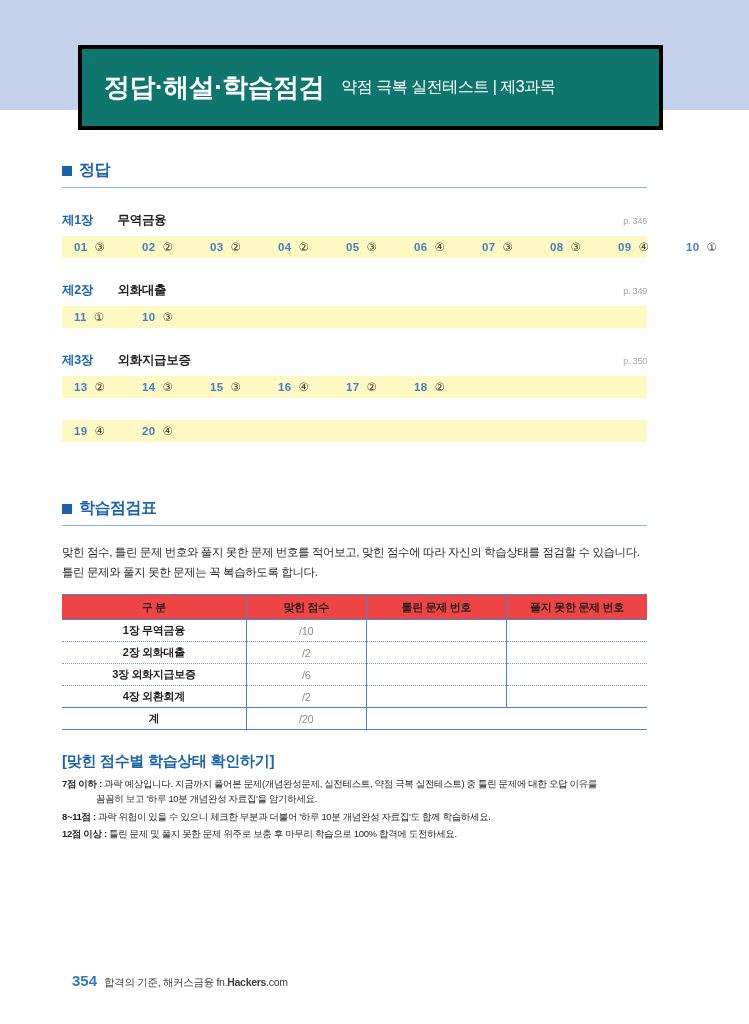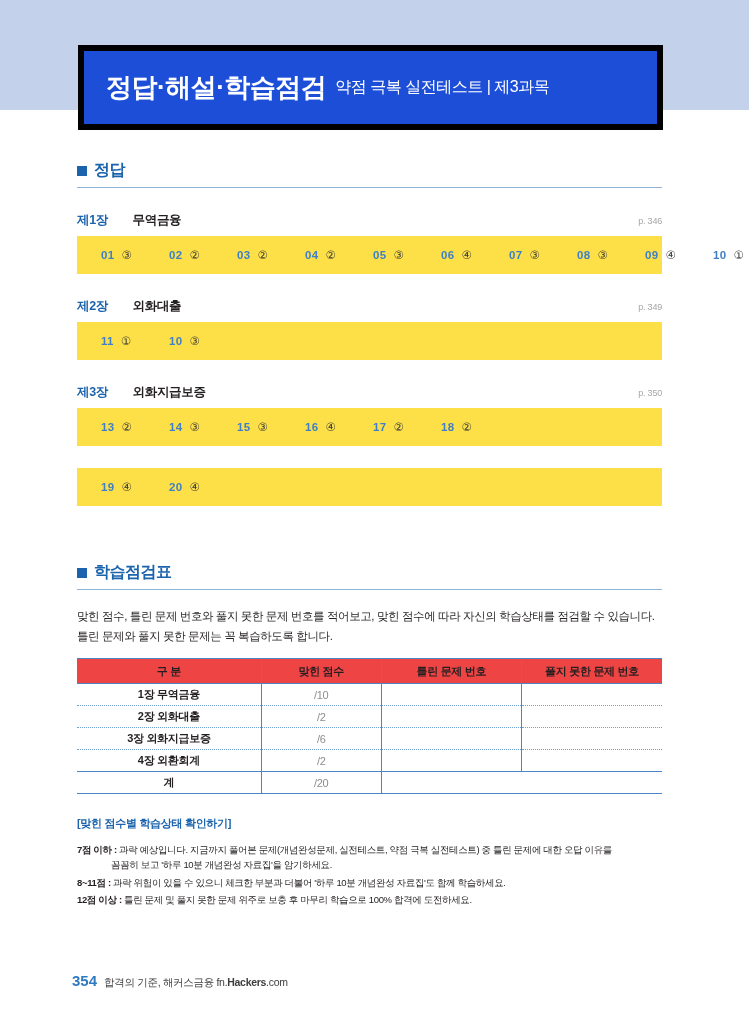--- a/index.html
+++ b/index.html
@@ -22,47 +22,48 @@
     left: 0; top: 0;
     width: 749px;
     height: 110px;
     background: #c3d2ea;
   }
   .title-box {
     position: absolute;
     left: 78px; top: 45px;
     width: 585px;
     height: 85px;
-    background: #1d4ed8;
-    border: 6px solid #000000;
+    background: #0f766e;
+    border: 4px solid #000000;
     box-sizing: border-box;
     display: flex;
     align-items: center;
     padding-left: 22px;
+    gap: 8px;
   }
   .title-main {
     color: #ffffff;
     font-size: 26px;
     font-weight: bold;
     letter-spacing: -0.5px;
     white-space: nowrap;
   }
   .title-sub {
     color: #ffffff;
     font-size: 16px;
     font-weight: normal;
     margin-left: 9px;
     letter-spacing: -0.5px;
     white-space: nowrap;
   }
 
   
   .content {
     position: absolute;
-    left: 77px;
+    left: 62px;
     top: 160px;
     width: 585px;
   }
 
   
   .section-head {
     display: flex;
     align-items: center;
     gap: 7px;
     padding-bottom: 4px;
@@ -107,25 +108,25 @@
     font-weight: bold;
     margin-left: 20px;
     letter-spacing: -0.3px;
   }
   .chap-page {
     color: #a6a6a6;
     font-size: 9px;
     letter-spacing: -0.2px;
   }
   .answer-strip {
-    background: #fde047;
-    height: 38px;
+    background: #fef9c3;
+    height: 22px;
     display: flex;
     align-items: center;
-    padding-left: 24px;
+    padding-left: 12px;
     box-sizing: border-box;
   }
   .ans {
     display: inline-flex;
     align-items: baseline;
     width: 68px;
     flex: 0 0 auto;
   }
   .ans .qno {
     color: #3f7fc6;
@@ -179,24 +180,24 @@
     border-bottom: 1.3px solid #4b85c4;
     border-top: none;
   }
   td.score { color: #8d8d8d; }
   td.label { color: #231f20; font-weight: bold; }
 
   
   .footnotes { margin-top: 22px; }
   .fn-heading {
     color: #1b63ad;
-    font-size: 11px;
+    font-size: 15px;
     font-weight: bold;
     letter-spacing: -0.3px;
-    margin-bottom: 12px;
+    margin-bottom: 6px;
   }
   .fn-row {
     font-size: 9.5px;
     line-height: 1.55;
     letter-spacing: -0.35px;
     margin-bottom: 3px;
     color: #231f20;
   }
   .fn-row b { font-weight: bold; }
   .fn-cont {

